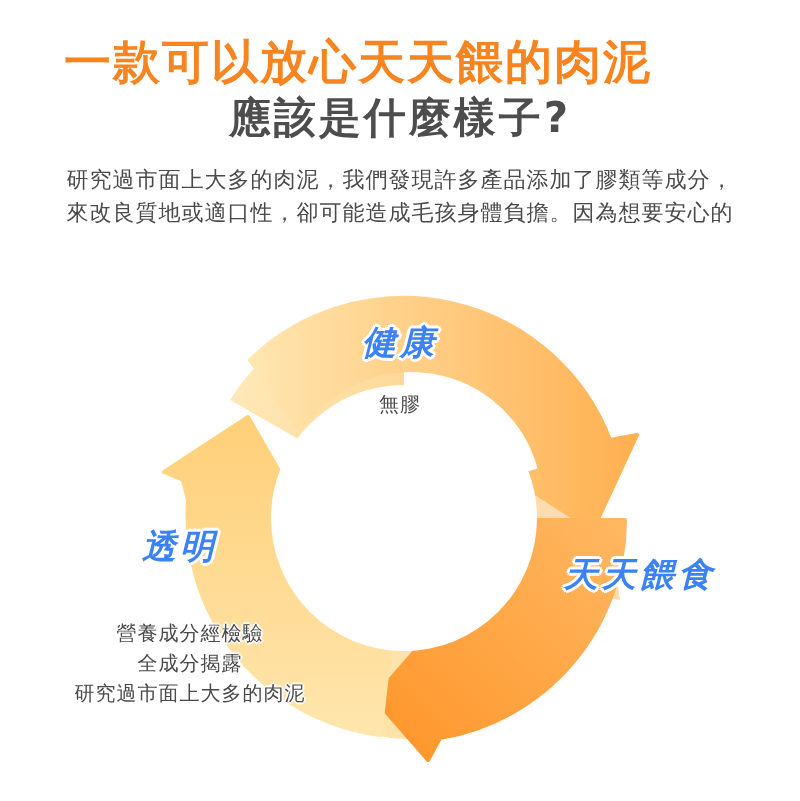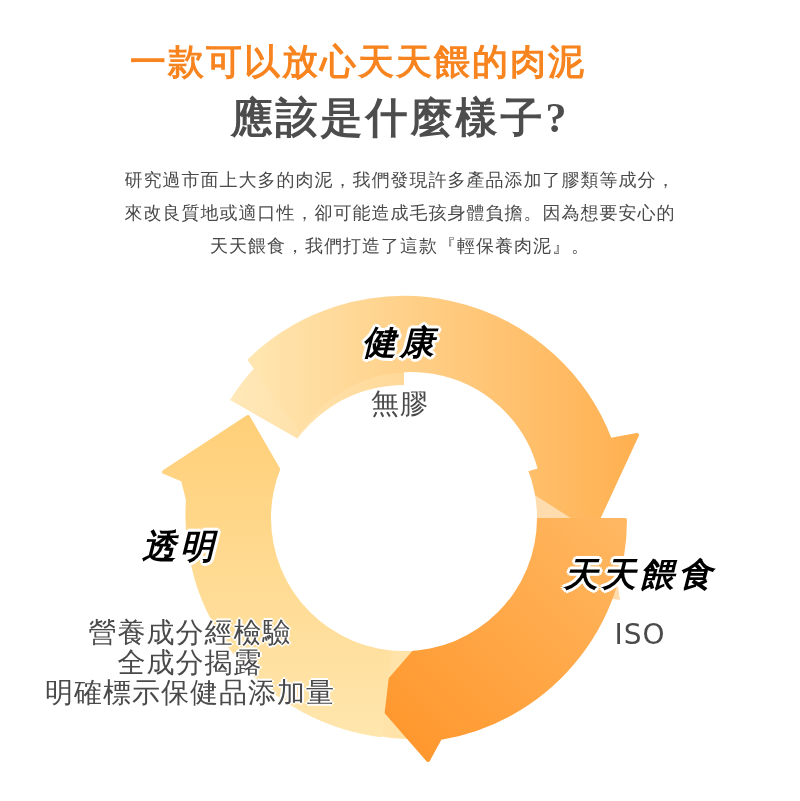--- a/index.html
+++ b/index.html
@@ -12,92 +12,90 @@
       height: 801px;
       position: relative;
       overflow: hidden;
       font-family: "DejaVu Sans", "Liberation Sans", sans-serif;
     }
     .title-line1 {
       position: absolute;
       left: 0; top: 36px;
       width: 716px;
       text-align: center;
-      font-size: 36px;
+      font-size: 47px;
       font-weight: bold;
       letter-spacing: 2px;
       color: #f7841f;
       line-height: 52px;
     }
     .title-line2 {
       position: absolute;
       left: 0; top: 92px;
       width: 800px;
       text-align: center;
       font-size: 42px;
       font-weight: bold;
       letter-spacing: 3px;
       color: #4d4d4d;
       line-height: 52px;
-      font-family: Liberation Serif, serif;
     }
     .intro {
       position: absolute;
       left: 30px; top: 163px;
       width: 740px;
       text-align: center;
-      font-size: 18px;
+      font-size: 22px;
       color: #4a4a4a;
       line-height: 33px;
       letter-spacing: 1px;
     }
     .intro span { display: block; white-space: nowrap; }
     svg.cycle {
       position: absolute;
       left: 0; top: 0;
       width: 800px; height: 801px;
     }
     .label {
       position: absolute;
       text-align: center;
       white-space: nowrap;
     }
     .hand {
       font-family: "DejaVu Serif", "Liberation Serif", serif;
       font-style: italic;
-      color: #000000;
+      color: #3b82f6;
       font-size: 34px;
       font-weight: bold;
       letter-spacing: 4px;
       text-shadow:
         2px 0 0 #fff, -2px 0 0 #fff, 0 2px 0 #fff, 0 -2px 0 #fff,
         2px 2px 0 #fff, -2px -2px 0 #fff, 2px -2px 0 #fff, -2px 2px 0 #fff,
         3px 0 0 #fff, -3px 0 0 #fff, 0 3px 0 #fff, 0 -3px 0 #fff;
     }
     .desc {
       color: #4a4a4a;
-      font-size: 28px;
+      font-size: 20px;
       line-height: 30px;
       letter-spacing: 1px;
       text-shadow:
         1px 0 0 #fff, -1px 0 0 #fff, 0 1px 0 #fff, 0 -1px 0 #fff,
         2px 0 0 #fff, -2px 0 0 #fff, 0 2px 0 #fff, 0 -2px 0 #fff;
     }
     .desc span { display: block; }
   </style>
 </head>
 <body>
 
 <div class="title-line1">一款可以放心天天餵的肉泥</div>
 <div class="title-line2">應該是什麼樣子?</div>
 
 <div class="intro">
   <span>研究過市面上大多的肉泥，我們發現許多產品添加了膠類等成分，</span>
   <span>來改良質地或適口性，卻可能造成毛孩身體負擔。因為想要安心的</span>
-  <span>天天餵食，我們打造了這款『輕保養肉泥』。</span>
 </div>
 
 <svg class="cycle" viewBox="0 0 800 801">
   <defs>
     <linearGradient id="gTop" x1="0" y1="0" x2="1" y2="0">
       <stop offset="0" stop-color="#ffe6b0"></stop>
       <stop offset="1" stop-color="#ffb050"></stop>
     </linearGradient>
     <linearGradient id="gRight" x1="0" y1="0" x2="0" y2="1">
       <stop offset="0" stop-color="#ffd9a8"></stop>
@@ -150,21 +148,20 @@
   <circle cx="404" cy="518" r="133" fill="#ffffff"></circle>
 </svg>
 
 <div class="label hand" style="left:330px; top:320px; width:140px;">健康</div>
 <div class="label desc" style="left:290px; top:389px; width:220px;">
   <span>無膠</span>
 </div>
 
 <div class="label hand" style="left:540px; top:552px; width:200px;">天天餵食</div>
 <div class="label desc" style="left:520px; top:620px; width:240px;">
-  <span>ISO</span>
 </div>
 
 <div class="label hand" style="left:110px; top:524px; width:140px;">透明</div>
 <div class="label desc" style="left:40px; top:618px; width:300px;">
   <span>營養成分經檢驗</span>
   <span>全成分揭露</span>
-  <span>明確標示保健品添加量</span>
+  <span>研究過市面上大多的肉泥</span>
 </div>
 
 </body></html>

